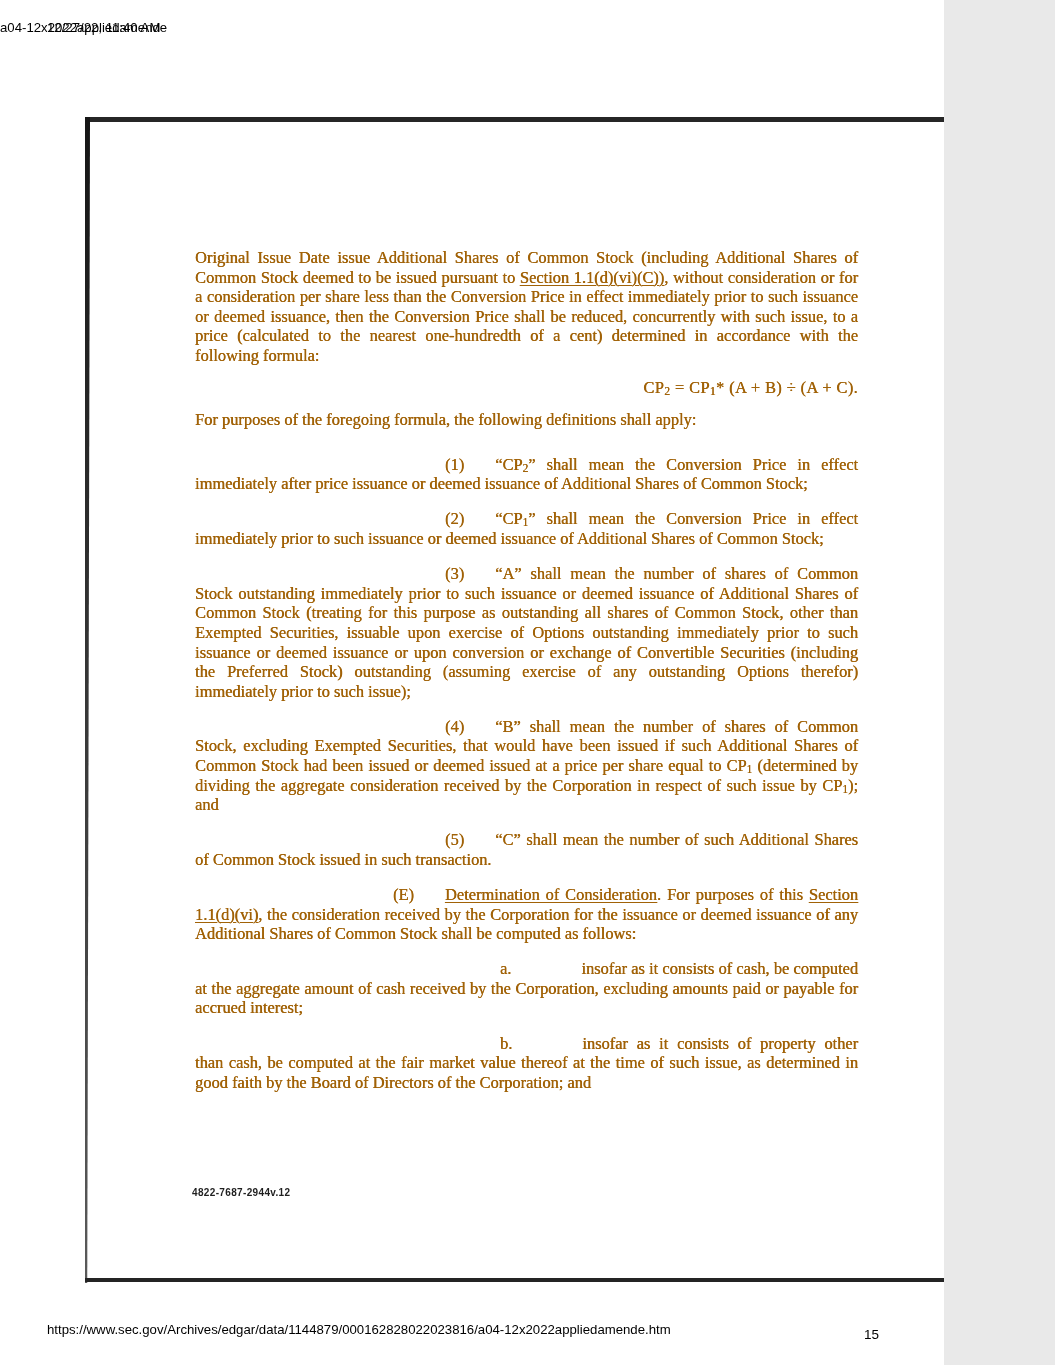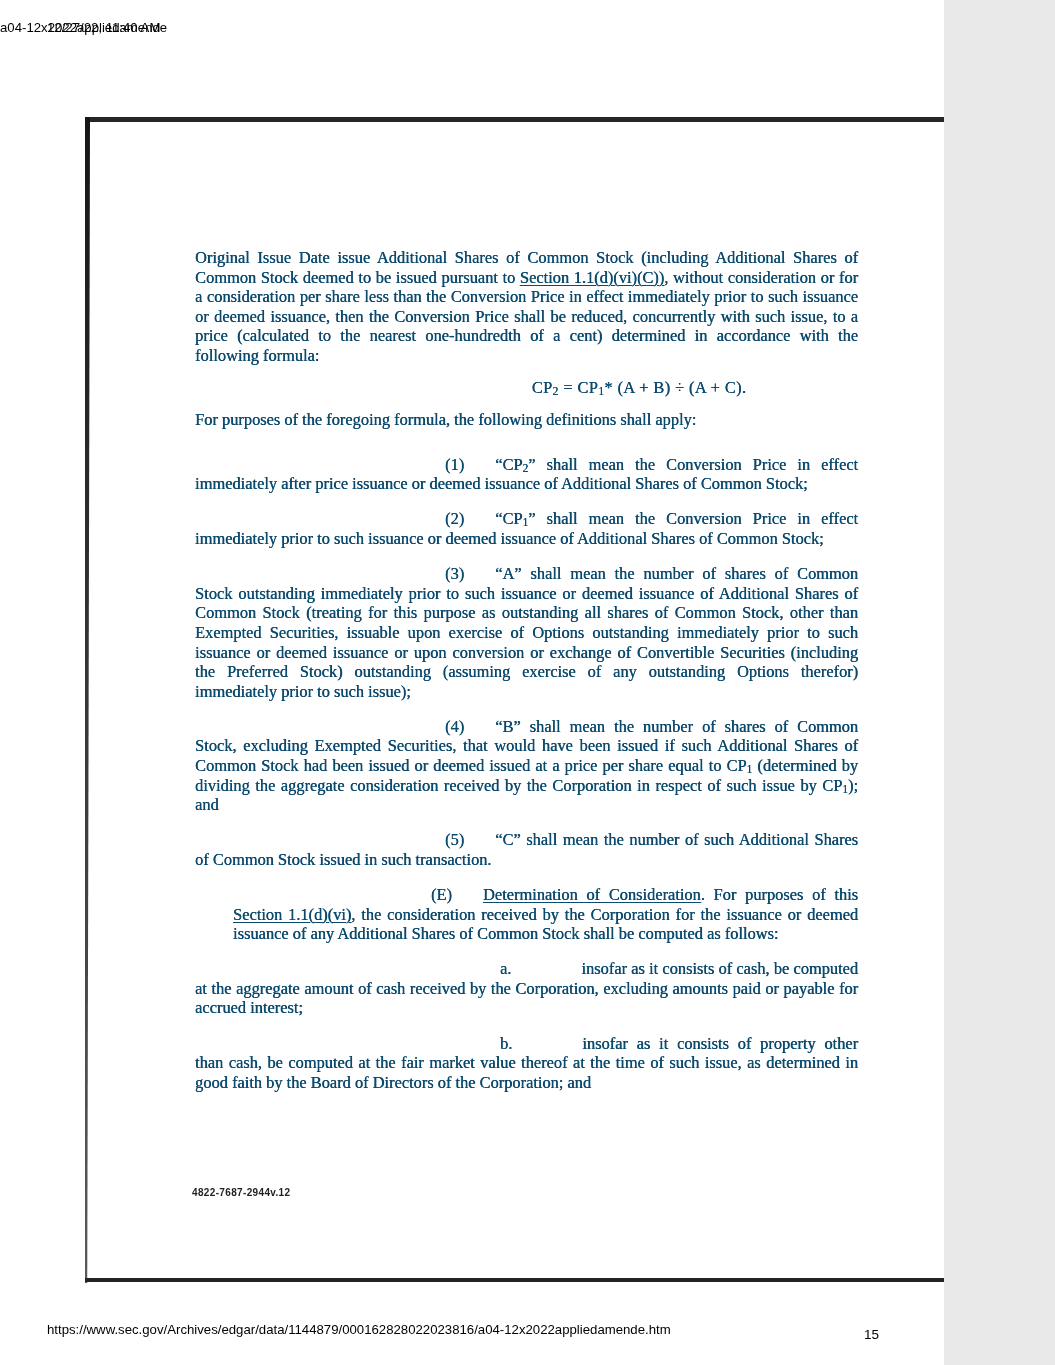--- a/index.html
+++ b/index.html
@@ -33,30 +33,30 @@
   .bar-right{
     left:981px;top:135px;width:2px;height:1148px;
     background:linear-gradient(rgba(60,60,60,0) 0%,rgba(60,60,60,.25) 18%,#3d3d3d 48%,#2c2c2c 100%);
   }
   .bar-bottom{left:85px;top:1278px;width:898px;height:4px;background:#242424;}
 
   
   .doc-text{
     position:absolute;left:195px;top:248px;width:663px;
     font-size:16.4px;line-height:19.6px;
-    color:#0c4a6e;
+    color:#a16207;
     text-align:justify;
     text-shadow:0.35px 0 0 currentColor;
   }
   .para{margin:0 0 15.5px 0;}
   .p-body.tight{margin-bottom:12.5px;}
   .p-body.loose{margin-bottom:25px;}
-  .p-formula{text-align:center;text-indent:225px;margin-bottom:12.5px;letter-spacing:.4px;}
+  .p-formula{text-align:right;text-indent:225px;margin-bottom:12.5px;letter-spacing:.4px;}
   .p-item{text-indent:250px;}
-  .p-item-e{text-indent:198px;margin-left:38px;}
+  .p-item-e{text-indent:198px;}
   .p-item-alpha{text-indent:305px;}
   .tab{display:inline-block;width:31px;}
   .tab2{width:70px;}
   .u{text-decoration:underline;text-decoration-thickness:1.3px;text-underline-offset:2px;}
   sub{font-size:70%;line-height:0;vertical-align:-2px;}
 
   .doc-code{
     position:absolute;left:192px;top:1187px;
     font-family:"Liberation Sans", sans-serif;
     font-size:10px;font-weight:700;letter-spacing:.35px;

